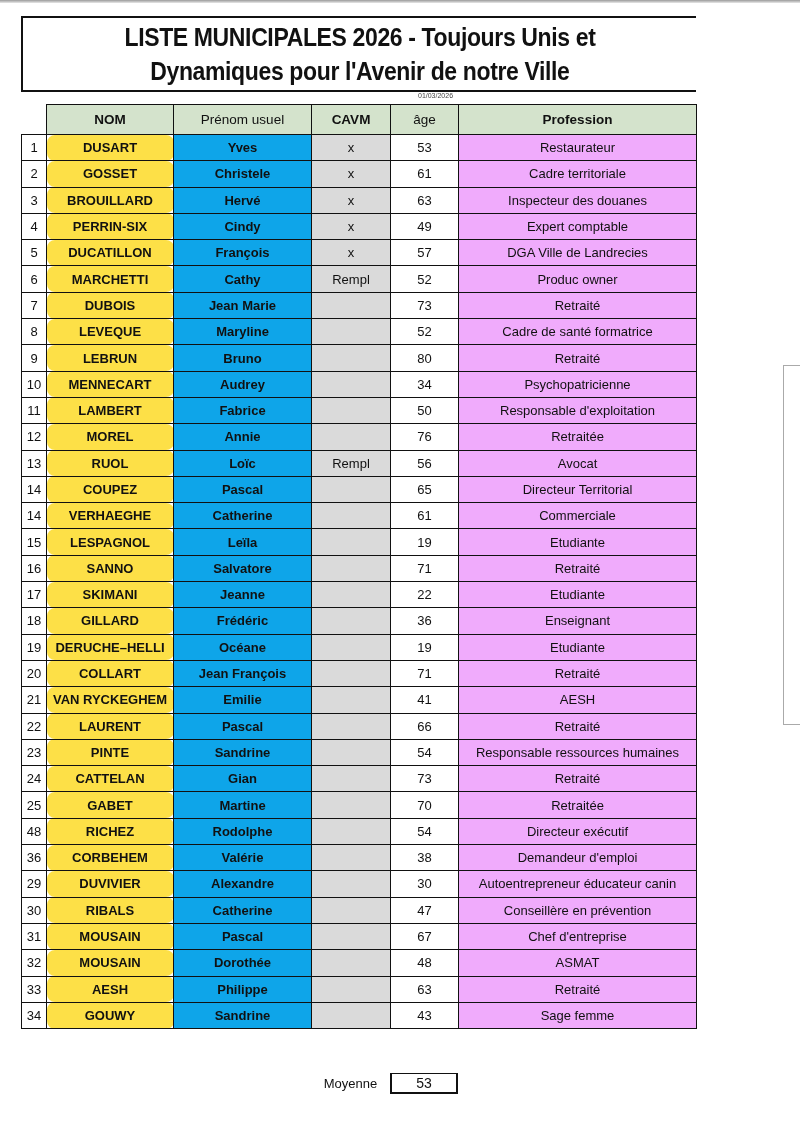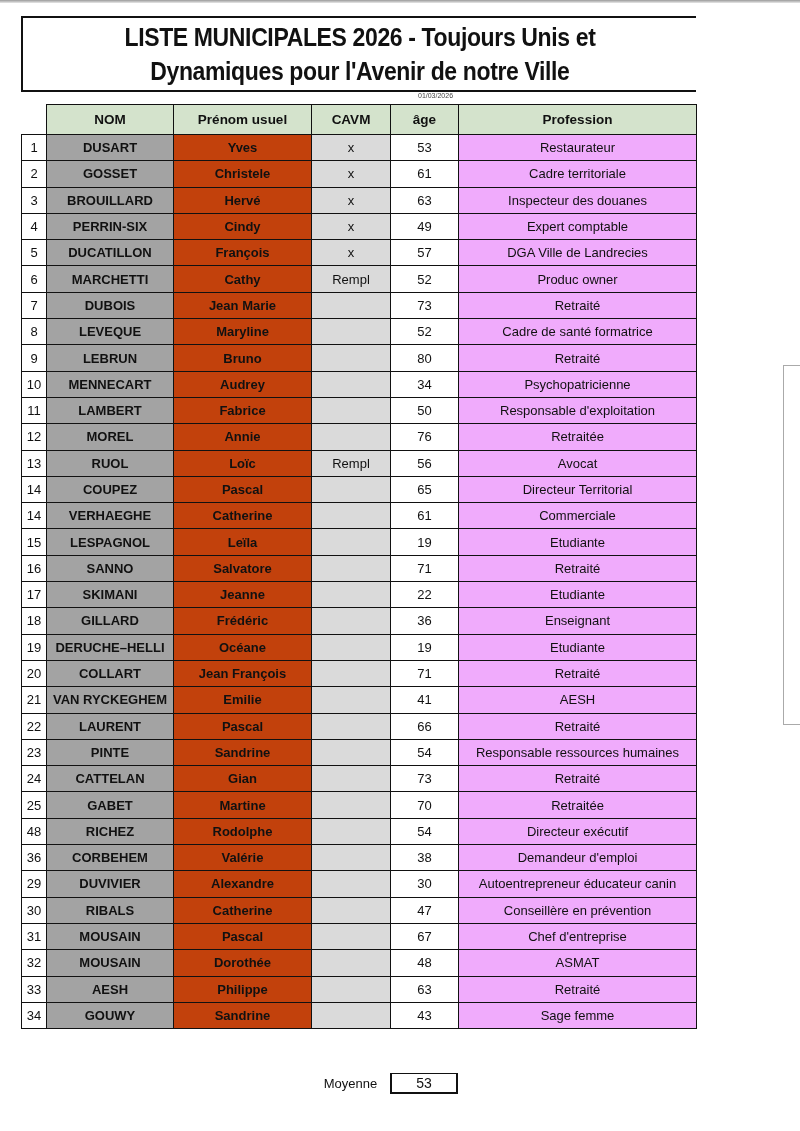--- a/index.html
+++ b/index.html
@@ -32,25 +32,25 @@
   }
   table.list td, table.list th {
     border: 1.5px solid #111; padding: 0; text-align: center;
     white-space: nowrap; overflow: hidden;
     font-size: 13px;
   }
   table.list th {
     height: 29px; background: #d4e3cc; font-weight: bold; font-size: 13.5px;
   }
   table.list th.idx-h { background: transparent; border: none; }
-  table.list th.light { font-weight: bold; }
+  table.list th.light { font-weight: normal; }
   table.list td { height: 25.3px; }
   td.idx { font-size: 12px; background: #fff; }
-  td.nom { background: #a3a3a3; font-weight: bold; }
-  td.prenom { background: #c2410c; font-weight: bold; }
+  td.nom { background: #fde047; font-weight: bold; border-radius: 8px; }
+  td.prenom { background: #0ea5e9; font-weight: bold; }
   td.cavm { background: #dadada; }
   td.age { background: #fff; font-size: 14px; }
   td.prof { background: #f0abfc; font-size: 12px; }
   .moyenne-label {
     position: absolute; left: 311px; top: 1074px; width: 79px; height: 20px;
     text-align: center; font-size: 13px; line-height: 20px;
   }
   .moyenne-value {
     position: absolute; left: 390px; top: 1073px; width: 68px; height: 21px;
     border: 2px solid #111; border-top-width: 1.5px; box-sizing: border-box;

